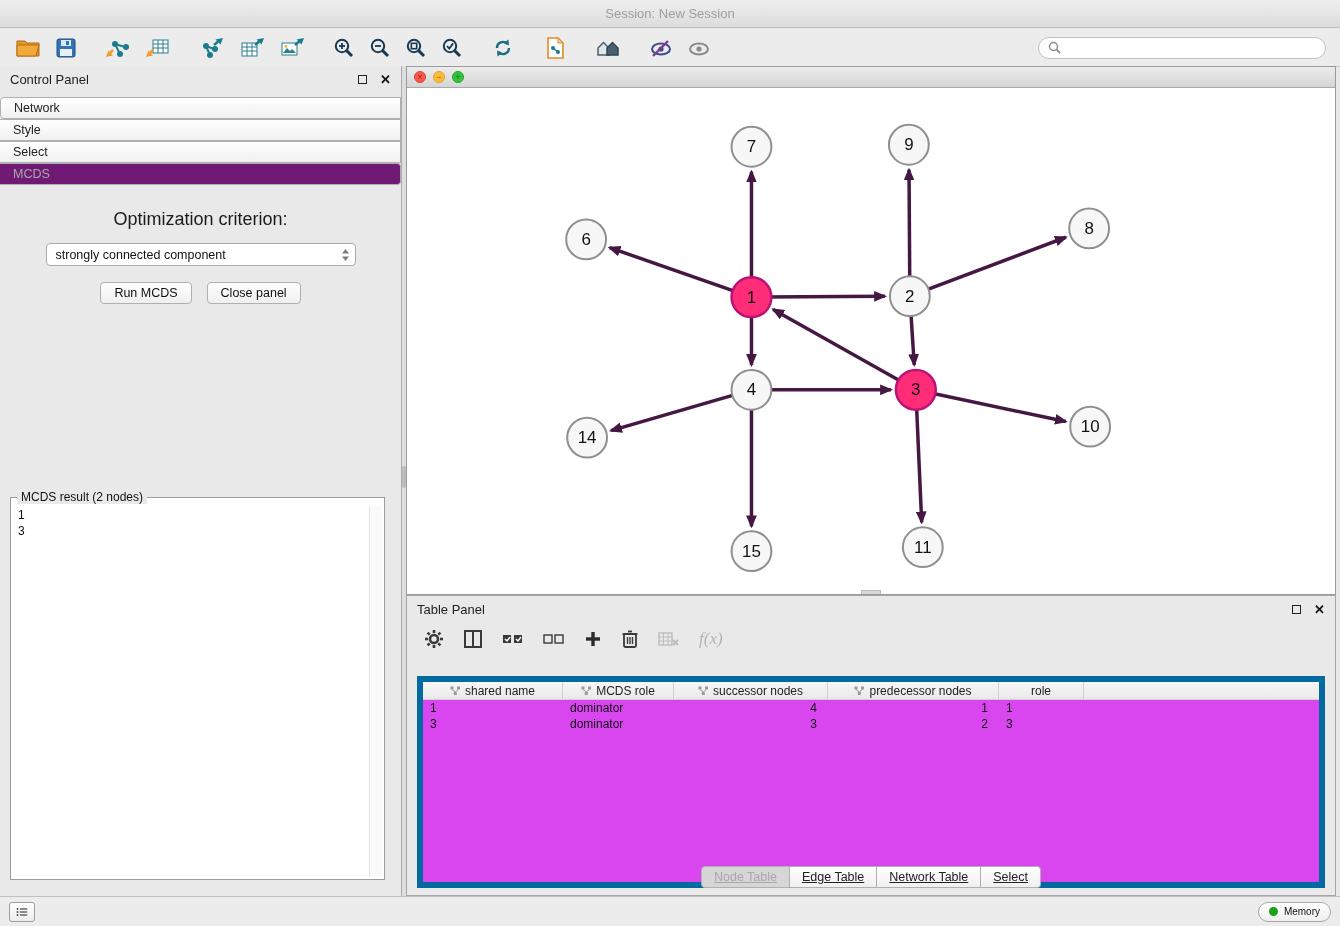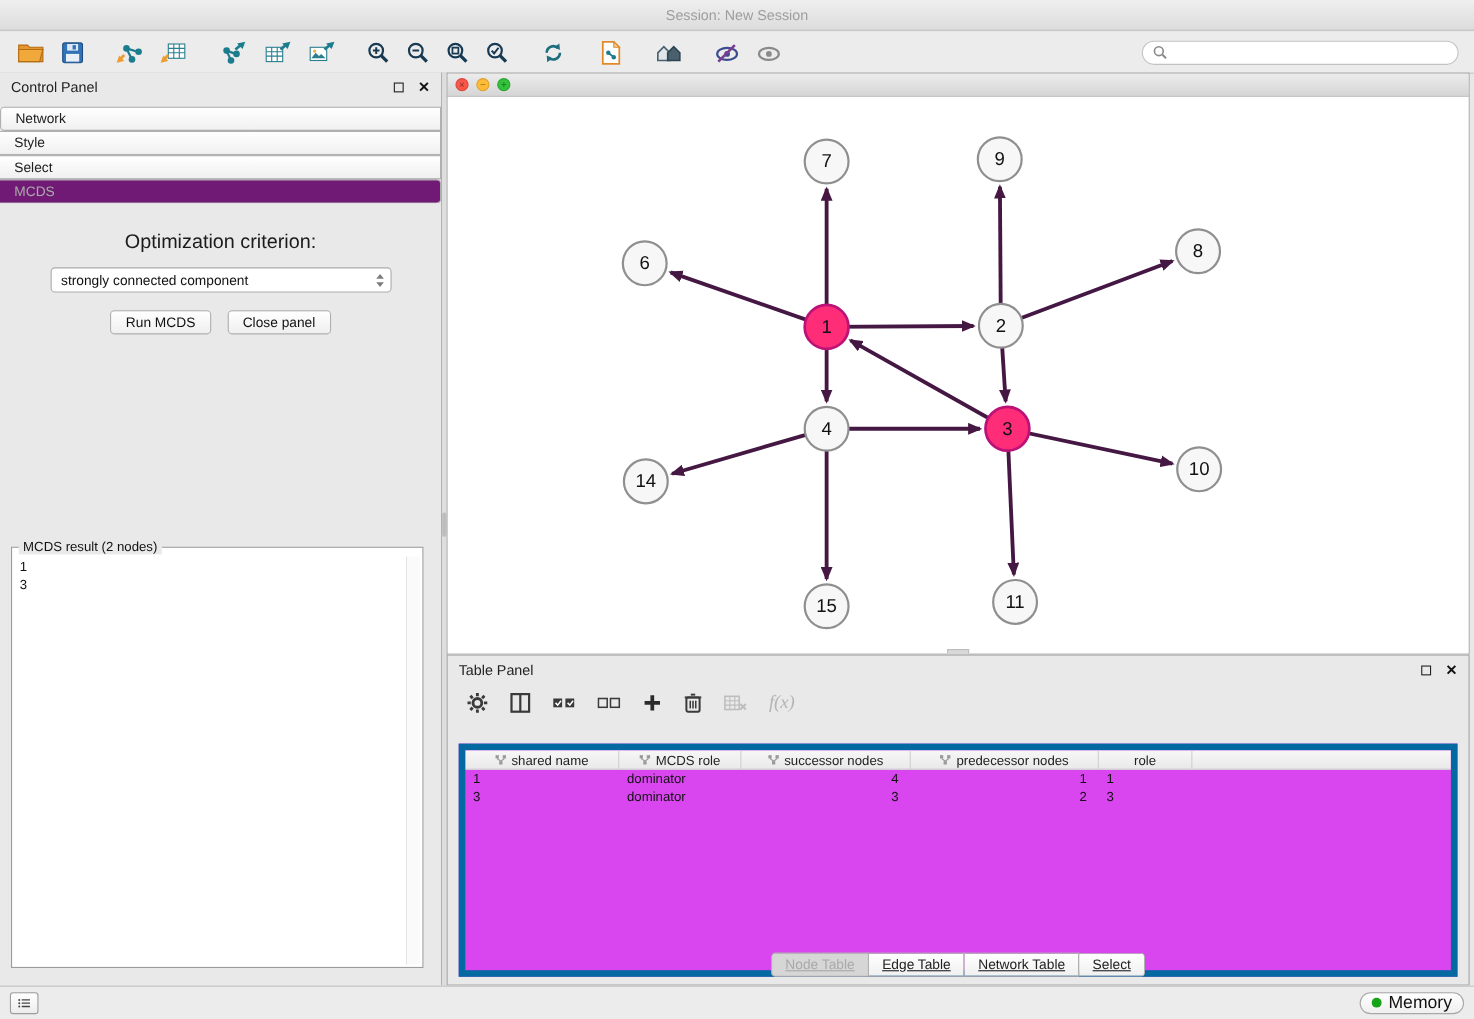--- a/index.html
+++ b/index.html
@@ -102,21 +102,21 @@
   .tp-tab:last-child { border-radius:0 4px 4px 0; }
   .tp-tab.active { background:#d6d6d6; color:#a9a9a9; }
 
   
   .statusbar { position:absolute; left:0; right:0; bottom:0; height:30px; background:#ececec;
     border-top:1px solid #c0c0c0; display:flex; align-items:center; padding:0 9px; }
   .sb-list-btn { width:26px; height:20px; border:1px solid #9d9d9d; border-radius:3px;
     background:linear-gradient(#ffffff,#ededed); display:flex; align-items:center; justify-content:center; }
   .memory-btn { margin-left:auto; display:flex; align-items:center; gap:6px; height:20px;
     border:1px solid #a8a8a8; border-radius:10px; background:linear-gradient(#ffffff,#efefef);
-    padding:0 10px; font-size:16px; color:#111; }
+    padding:0 10px; font-size:10px; color:#111; }
   .memory-dot { width:9px; height:9px; border-radius:50%; background:#17a317; }
 </style>
 </head>
 <body>
 
 <div class="app">
 
   <div class="titlebar">
     <span class="titlebar-text">Session: New Session</span>
   </div>

